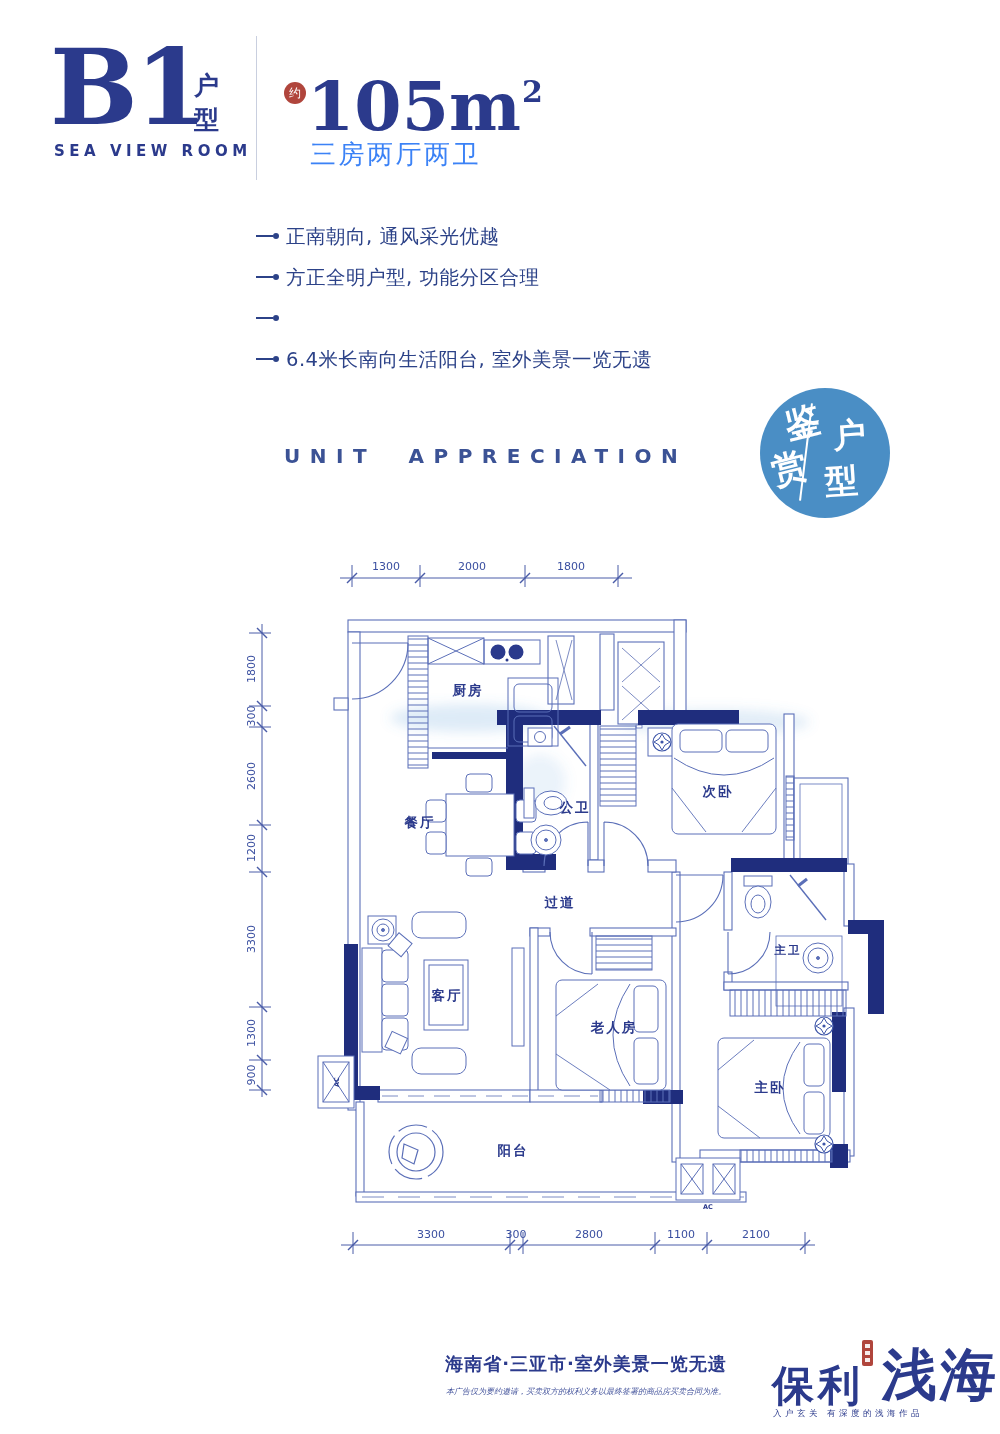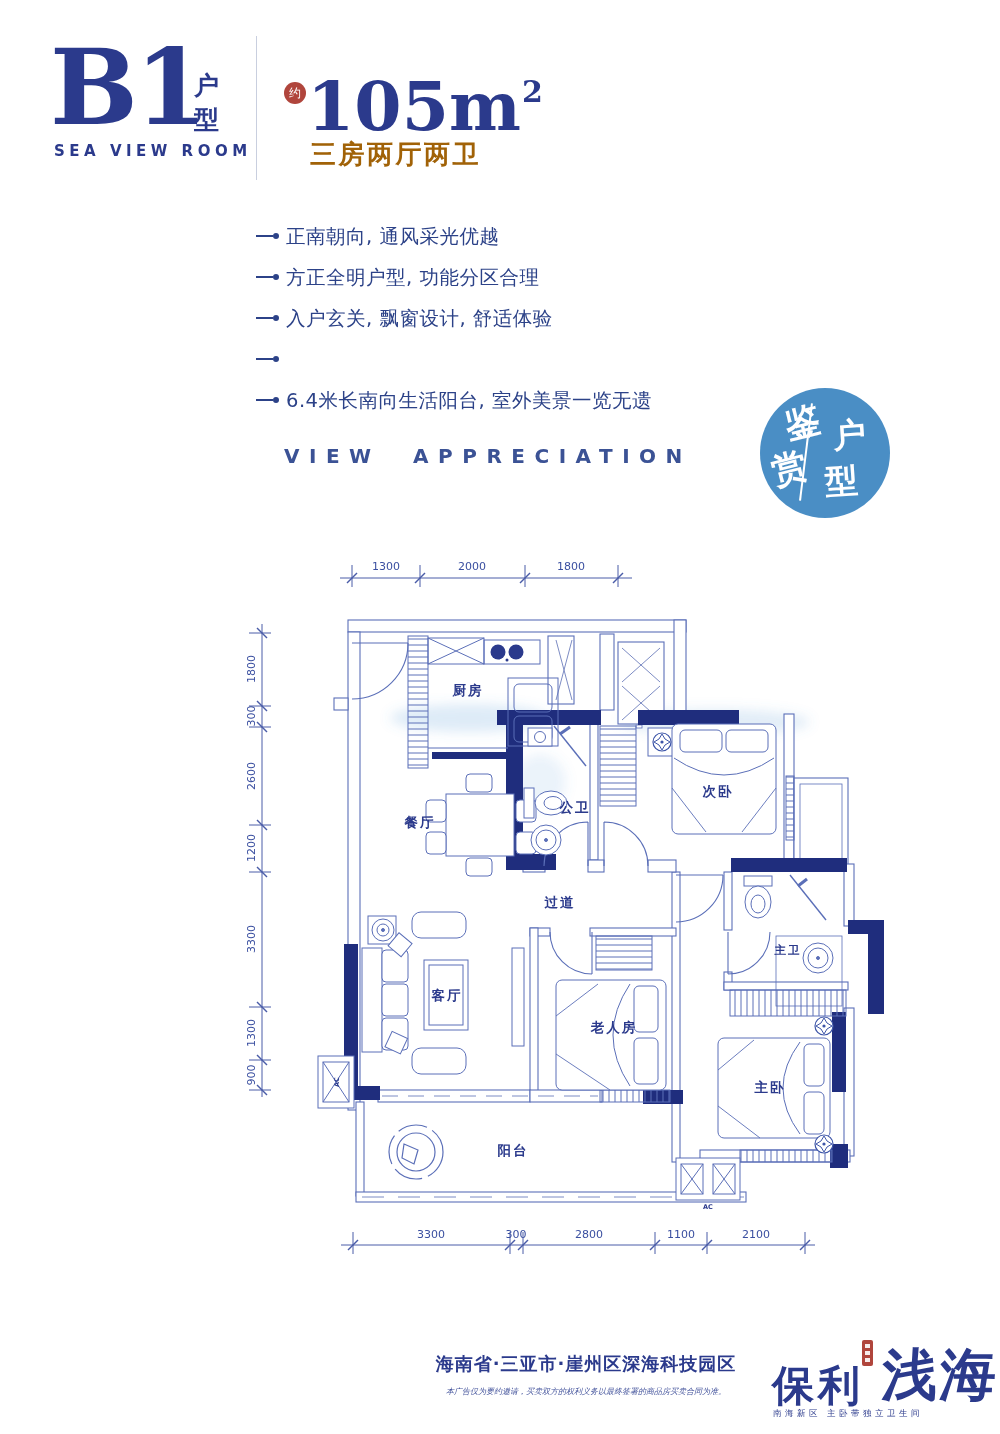--- a/index.html
+++ b/index.html
@@ -11,21 +11,21 @@
           font-weight:bold;font-size:104px;line-height:1;color:#2b3a8c;letter-spacing:-3px;}
   .unitlabel{left:194px;top:72px;display:flex;flex-direction:column;gap:6px;
              font-size:25px;font-weight:600;color:#2b3a8c;line-height:1.1;}
   .seaview{left:54px;top:142px;font-size:15px;font-weight:bold;color:#2b3a8c;letter-spacing:4.5px;}
   .hdr-divider{left:256px;top:36px;width:1px;height:144px;background:#c9cfdf;}
   .approx{left:284px;top:82px;width:22px;height:22px;border-radius:50%;background:#b0453c;
           color:#fff;font-size:12px;line-height:22px;text-align:center;}
   .area{left:307px;top:50px;font-family:"DejaVu Serif","Liberation Serif",serif;
         font-weight:bold;font-size:68px;line-height:1.2;color:#2b3a8c;margin-top:16px;}
   .area sup{font-size:30px;vertical-align:28px;margin-left:1px;}
-  .spec{left:310px;top:137px;font-size:26px;font-weight:700;color:#a16207;letter-spacing:2.5px;}
+  .spec{left:310px;top:137px;font-size:26px;font-weight:400;color:#3b82f6;letter-spacing:2.5px;}
   
   .features{left:256px;top:224px;list-style:none;margin:0;padding:0;}
   .features li{display:flex;align-items:center;gap:13px;height:24px;margin-bottom:17px;
                font-size:19.5px;color:#2c4288;font-weight:400;letter-spacing:0.5px;}
   .marker{position:relative;width:17px;height:2px;background:#2c4288;flex:0 0 17px;}
   .marker::after{content:"";position:absolute;right:-6px;top:-2px;width:6px;height:6px;
                  border-radius:50%;background:#2c4288;}
   .sect-title{left:284px;top:444px;font-size:20px;font-weight:600;color:#3b5295;
               letter-spacing:9.5px;word-spacing:16px;}
   
@@ -78,32 +78,28 @@
     <li>
         <span class="marker"></span>
         <span>正南朝向, 通风采光优越</span>
       </li>
     <li>
         <span class="marker"></span>
         <span>方正全明户型, 功能分区合理</span>
       </li>
     <li>
         <span class="marker"></span>
-        <span>入户玄关, 飘窗设计, 舒适体验</span>
-      </li>
-    <li>
-        <span class="marker"></span>
       </li>
     <li>
         <span class="marker"></span>
         <span>6.4米长南向生活阳台, 室外美景一览无遗</span>
       </li>
   </ul>
 
-  <div class="abs sect-title">VIEW APPRECIATION</div>
+  <div class="abs sect-title">UNIT APPRECIATION</div>
 
   <div class="abs badge">
     <span class="bc1">鉴</span>
     <span class="bc2">赏</span>
     <span class="bc3">户</span>
     <span class="bc4">型</span>
     <span class="badge-line"></span>
   </div>
 
   <svg class="abs" style="left:0;top:0" width="1000" height="1434" viewBox="0 0 1000 1434">
@@ -377,23 +373,23 @@
       <text class="roomlab" x="718" y="796">次卧</text>
       <text class="roomlab" x="560" y="907">过道</text>
       <text class="roomlab" x="447" y="1000">客厅</text>
       <text class="roomlab" x="614" y="1032">老人房</text>
       <text class="roomlab" x="788" y="954" style="font-size:11.5px">主卫</text>
       <text class="roomlab" x="770" y="1092">主卧</text>
       <text class="roomlab" x="513" y="1155">阳台</text>
     </g>
   </svg>
 
-  <div class="abs address">海南省·三亚市·崖州区深海科技园区</div>
+  <div class="abs address">海南省·三亚市·室外美景一览无遗</div>
   <div class="abs disclaimer">本广告仅为要约邀请，买卖双方的权利义务以最终签署的商品房买卖合同为准。</div>
   <div class="abs brand">
     <span class="brand-left">保利</span>
     <span class="brand-seal">
         <i></i>
       </span>
     <span class="brand-right">浅海</span>
   </div>
-  <div class="abs tagline">南海新区 主卧带独立卫生间</div>
+  <div class="abs tagline">入户玄关 有深度的浅海作品</div>
 </div>
 
 </body></html>

